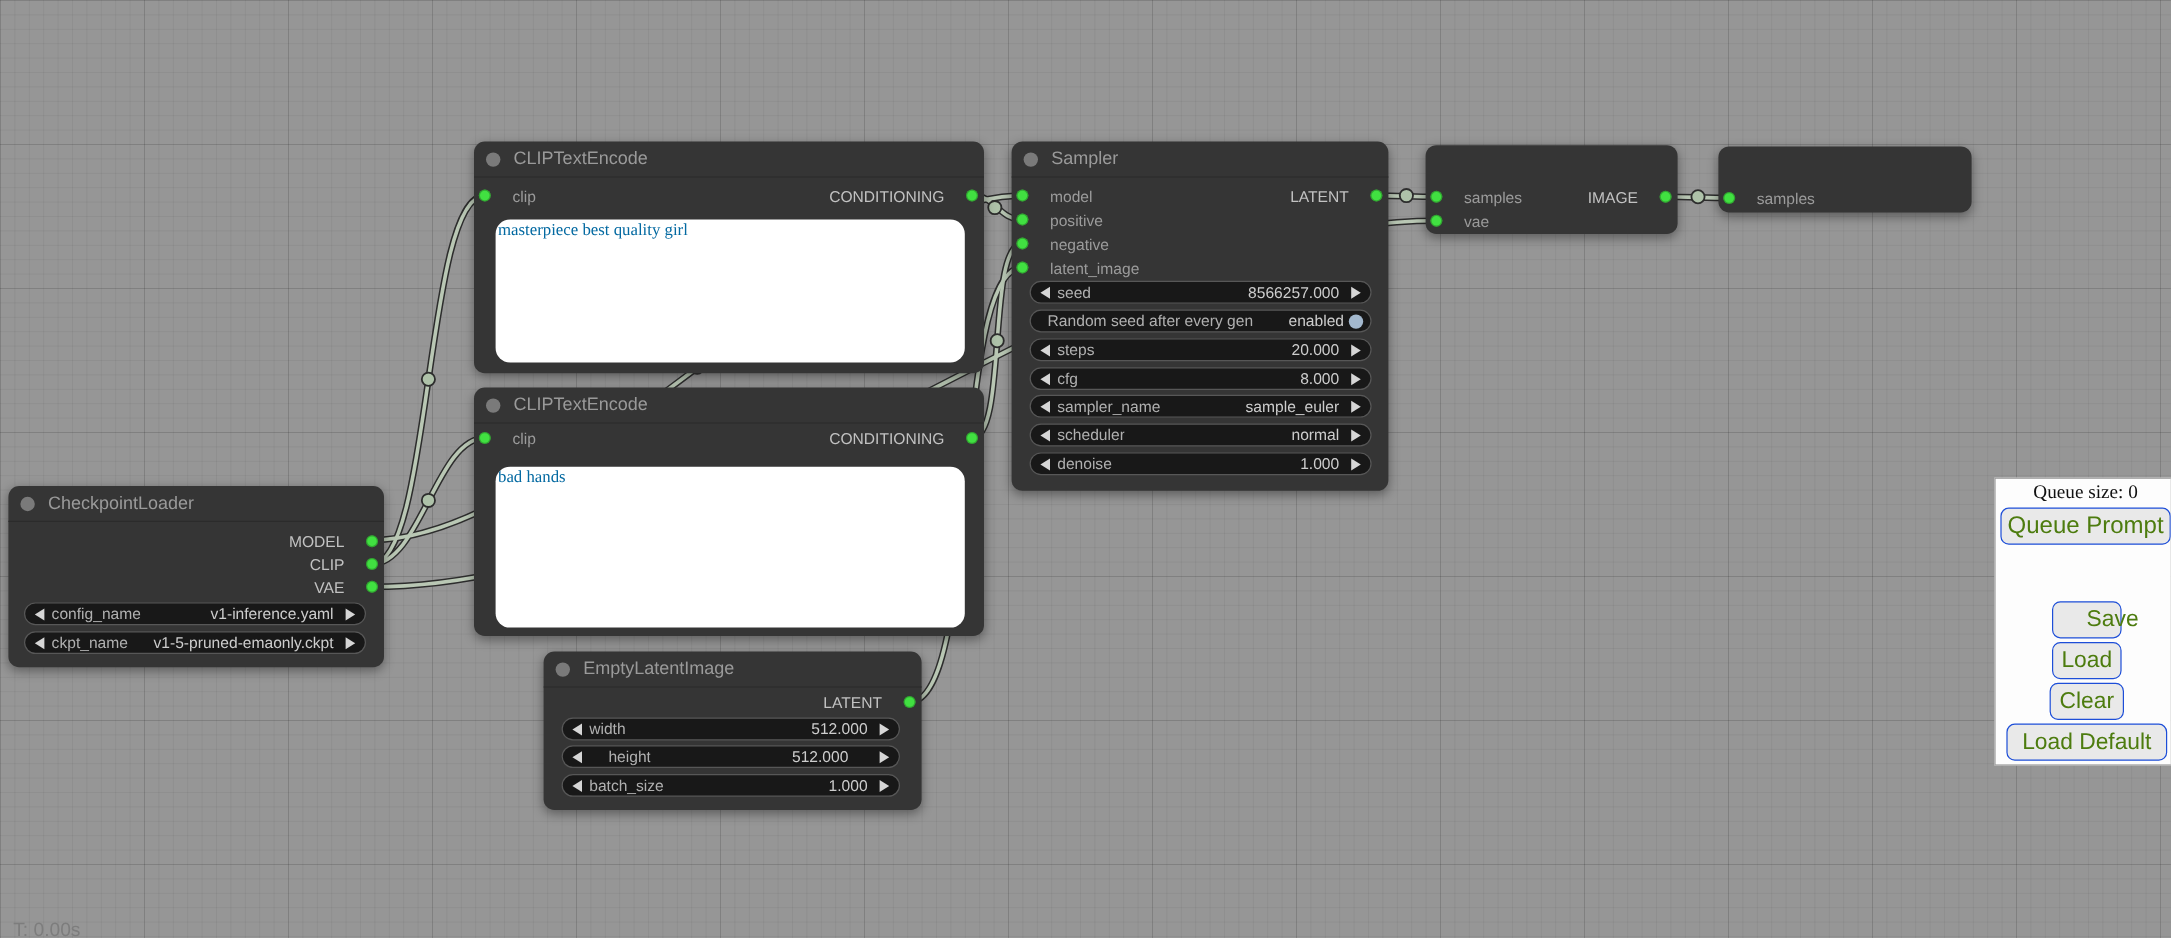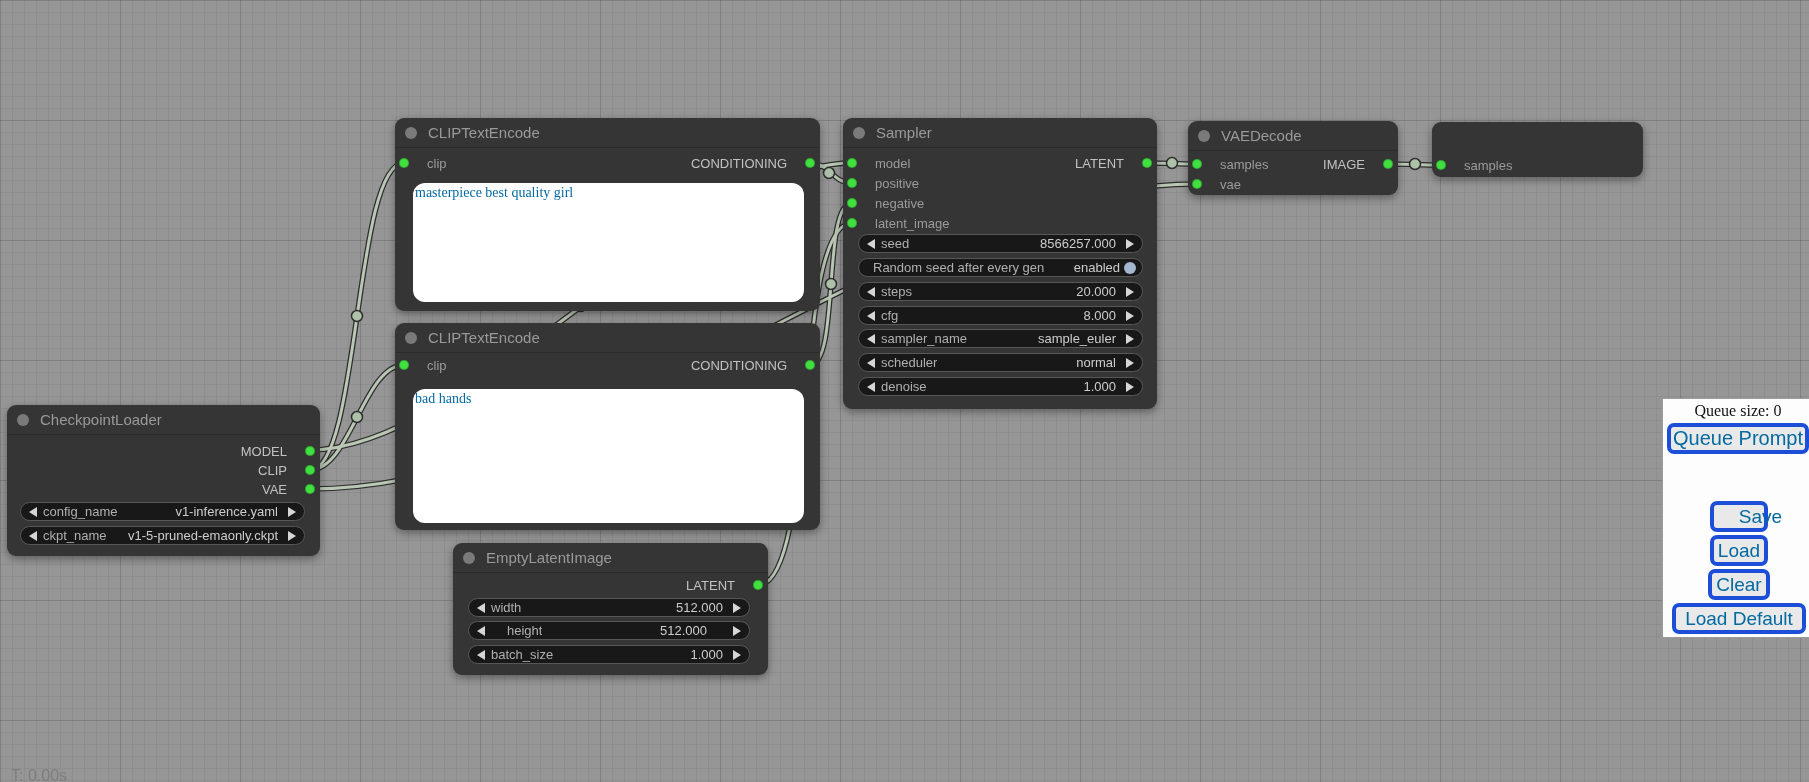--- a/index.html
+++ b/index.html
@@ -82,23 +82,23 @@
     position:absolute; left:1662px; top:398px; width:152px; height:240px;
     background:#fdfdfd; z-index:3;
     border:1px solid #9a9a9a;
   }
   .queue-size {
     position:absolute; top:3px; left:0; width:100%;
     text-align:center; font-family:"Liberation Serif", serif;
     font-size:16px; color:#111;
   }
   .btn {
-    position:absolute; background:#e9e9e9; border:4px solid #1d4ed8;
+    position:absolute; background:#e9e9e9; border:1px solid #1d4ed8;
     border-radius:7px; font-family:"Liberation Sans", sans-serif;
-    font-size:19px; color:#0369a1; text-align:center;
+    font-size:19px; color:#4d7c0f; text-align:center;
     display:flex; align-items:center; justify-content:center;
     cursor:pointer;
   }
   .btn-queue   { left:4px;  top:24px;  width:142px; height:31px; font-size:20px; }
   .btn-save    { left:47px; top:102px; width:58px;  height:31px;padding-left:43px; }
   .btn-load    { left:47px; top:136px; width:58px;  height:31px; }
   .btn-clear   { left:45px; top:170px; width:62px;  height:31px; }
   .btn-default { left:9px;  top:204px; width:134px; height:31px; }
 
   .exec-time {
@@ -300,24 +300,20 @@
   </div>
   <div class="widget" style="left:15px; top:102px; width:282px;">
     <span class="arr-l"></span>
     <span class="w-label">batch_size</span>
     <span class="w-value">1.000</span>
     <span class="arr-r"></span>
   </div>
 </div>
 
 <div class="node" style="left:1188px; top:121px; width:210px; height:74px;">
-  <div class="node-header">
-    <span class="title-dot"></span>
-    <span>VAEDecode</span>
-  </div>
   <div class="port in" style="top:34px">
     <span class="pdot"></span>
     <span>samples</span>
   </div>
   <div class="port in" style="top:54px">
     <span class="pdot"></span>
     <span>vae</span>
   </div>
   <div class="port out" style="top:34px">
     <span>IMAGE</span>

